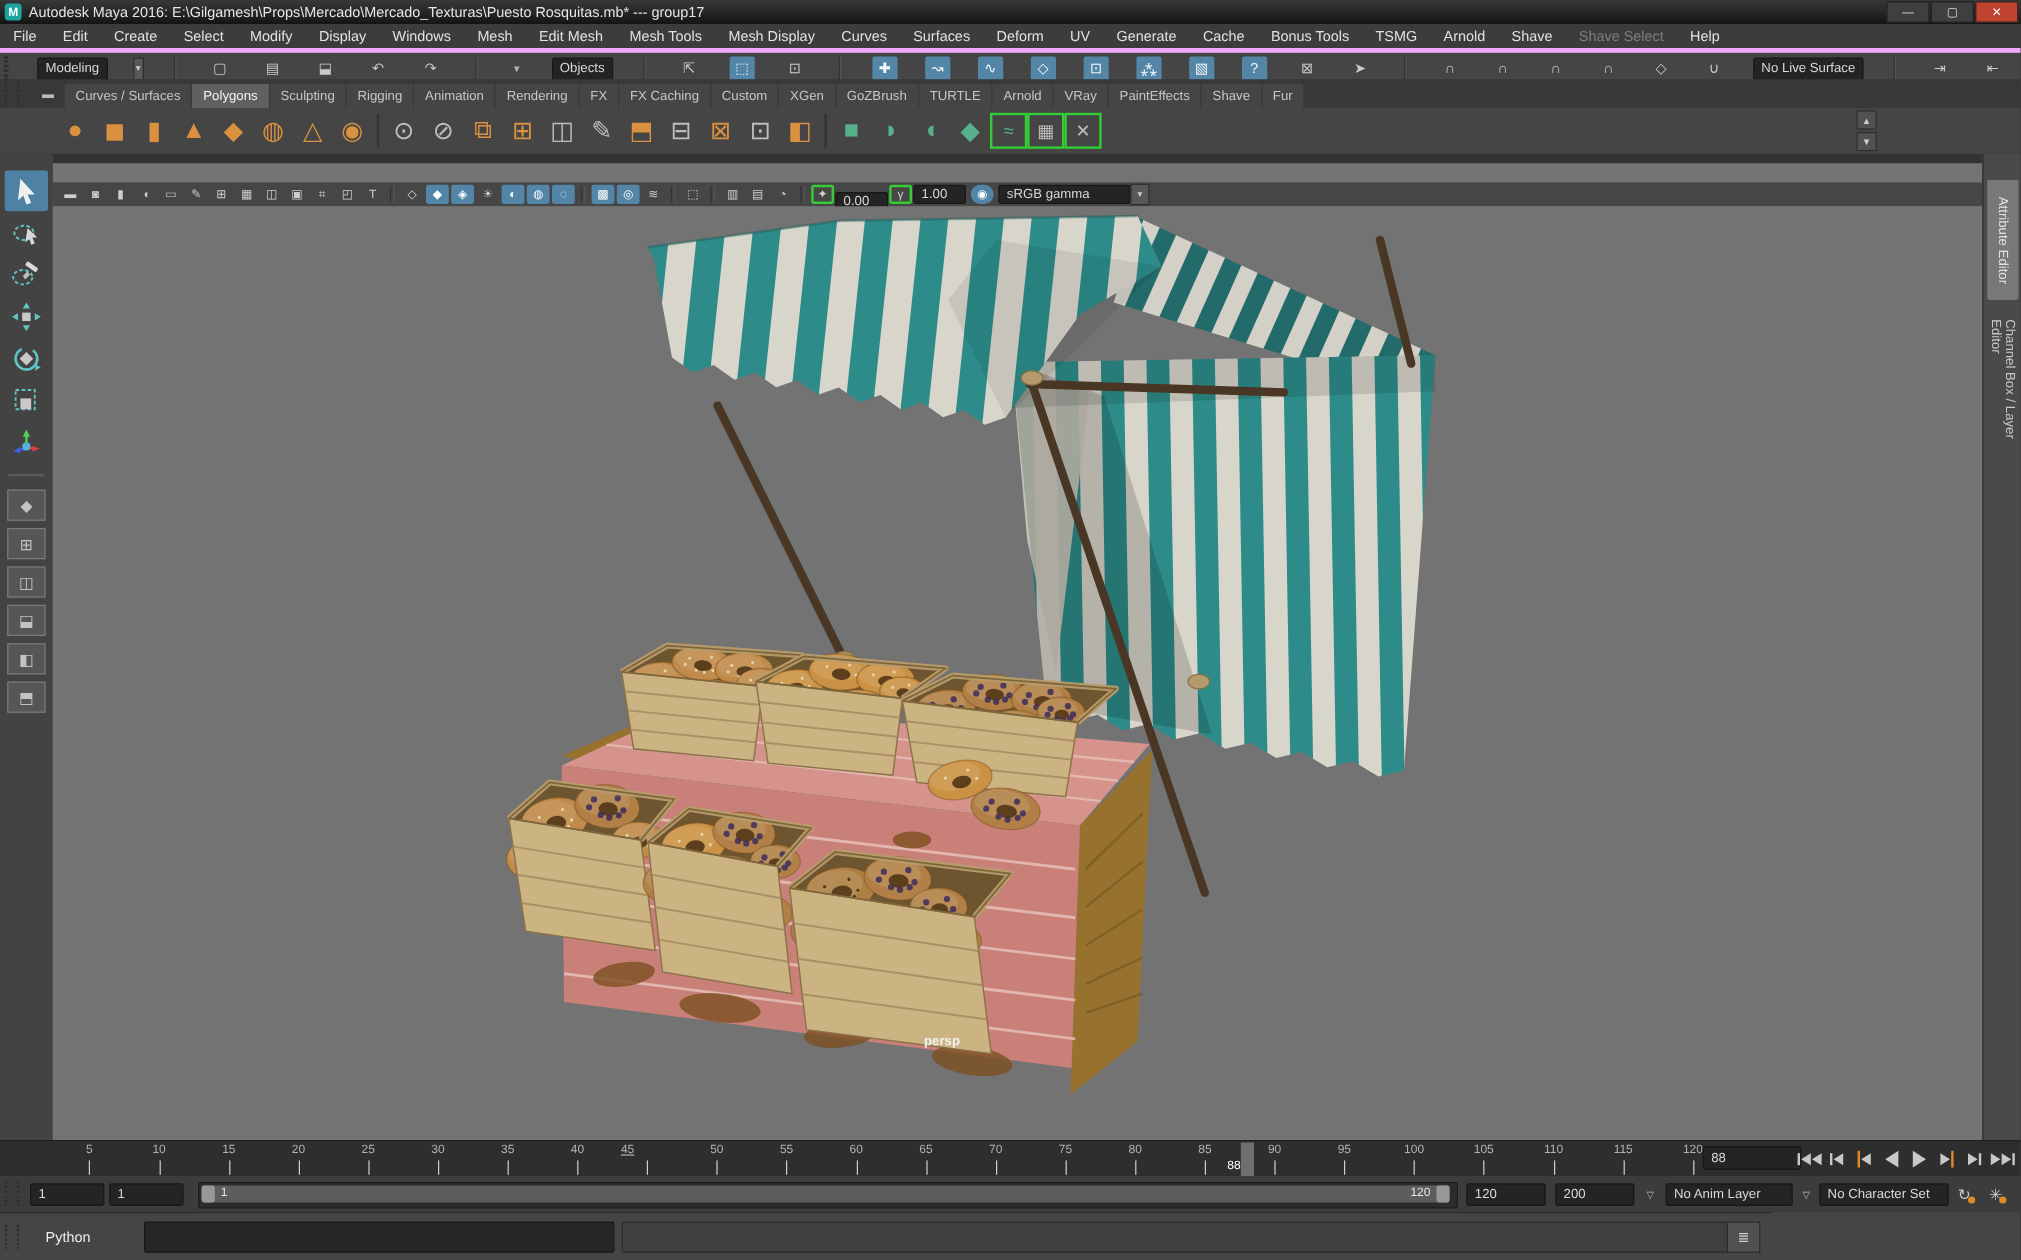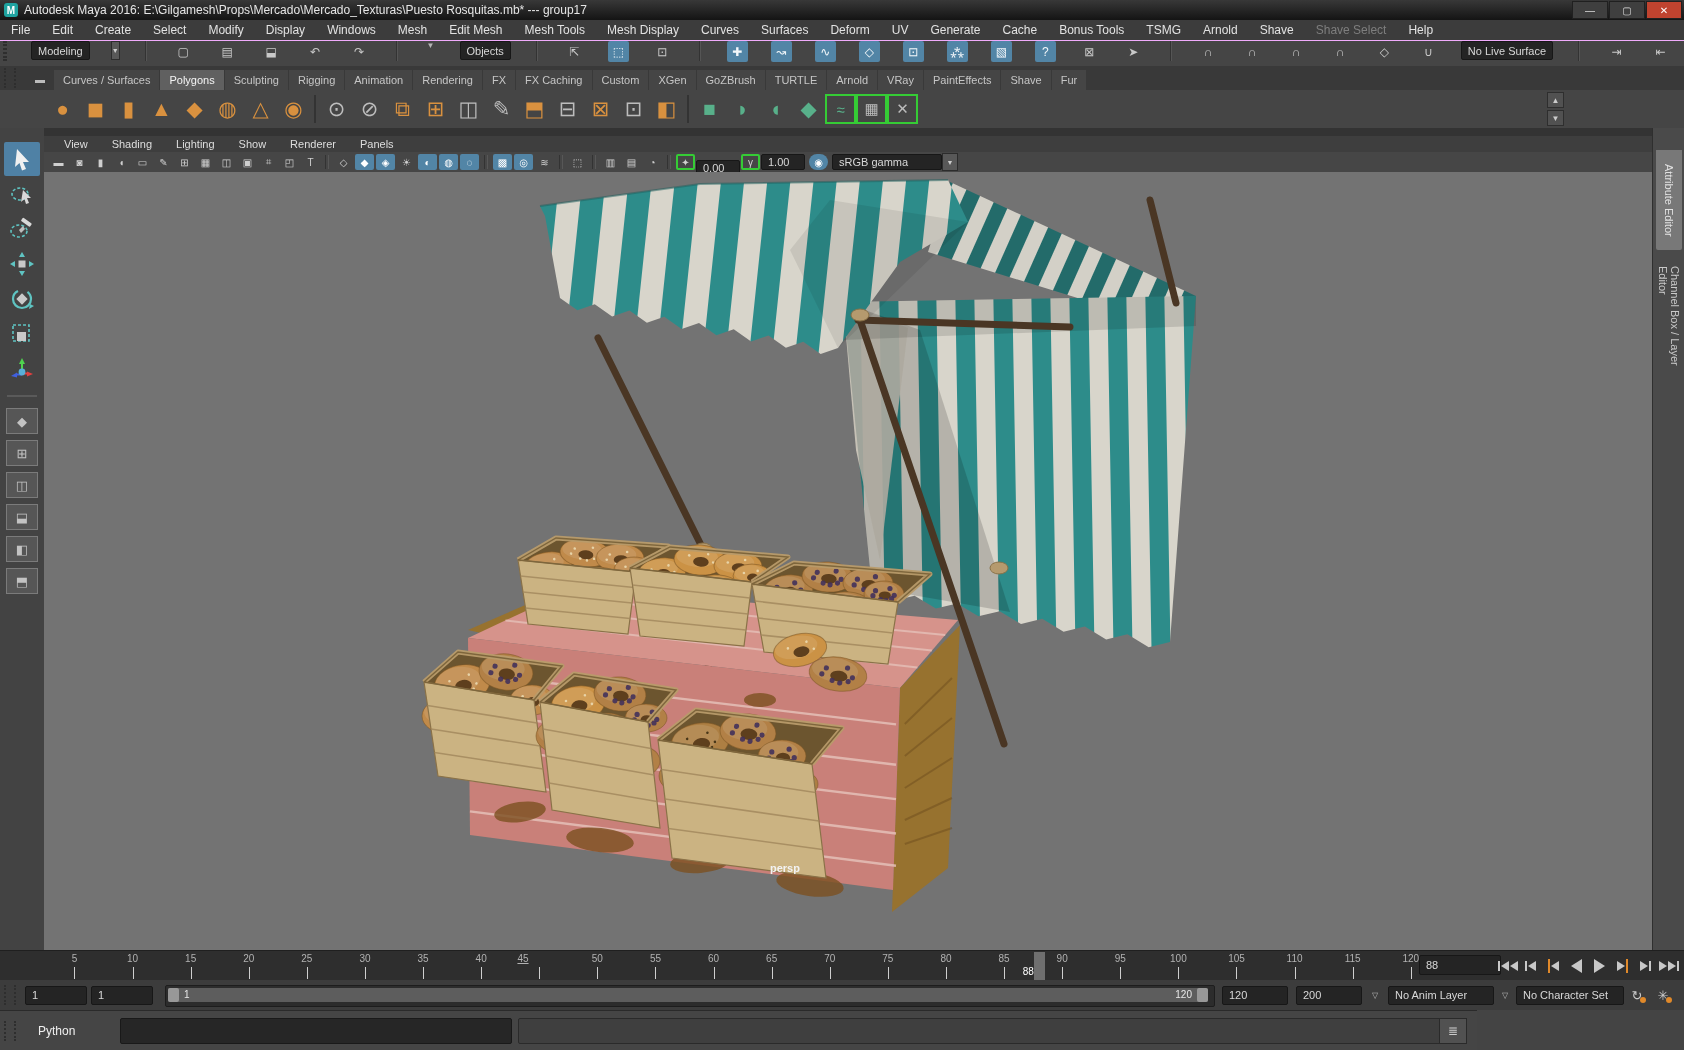--- a/index.html
+++ b/index.html
@@ -14,22 +14,22 @@
   .title-text{font-size:12px;color:#e6e6e6;white-space:nowrap;}
   .win-btns{position:absolute;right:2px;top:1px;display:flex;gap:1px;}
   .win-btn{width:34px;height:16px;background:#3f3f3f;border:1px solid #202020;color:#ddd;
            font-size:10px;display:flex;align-items:center;justify-content:center;}
   .win-btn.close{background:#c0432f;color:#fff;}
   
   .menubar{left:0;top:20px;width:1684px;height:20px;background:#3c3c3c;display:flex;align-items:center;padding-left:0;box-sizing:border-box;}
   .menu-item{font-size:12px;color:#e2e2e2;padding:1px 11px;white-space:nowrap;}
   .menu-item.disabled{color:#7e7e7e;}
   
-  .statusline{left:0;top:40px;width:1684px;height:26px;background:#454545;border-top:1px solid #f0abfc;
-              display:flex;gap:21px;}
+  .statusline{left:0;top:40px;width:1684px;height:26px;background:#454545;border-top:4px solid #f0abfc;
+              display:flex;align-items:center;gap:21px;}
   .grip{width:8px;height:20px;margin:0 3px;border-left:2px dotted #2e2e2e;border-right:2px dotted #2e2e2e;}
   .sep{width:2px;height:20px;margin:0 4px;border-left:1px solid #333;border-right:1px solid #555;}
   .field{background:#242424;border:1px solid #171717;border-radius:2px;color:#d8d8d8;font-size:11px;
          height:17px;display:flex;align-items:center;padding:0 6px;white-space:nowrap;}
   .drop-arrow{width:14px;height:17px;background:#585858;border:1px solid #2c2c2c;display:flex;align-items:center;
               justify-content:center;font-size:7px;color:#ccc;}
   .ic{width:21px;height:21px;border-radius:2px;display:flex;align-items:center;justify-content:center;
       font-size:12px;color:#c9c9c9;margin:0 1px;flex:none;}
   .ic.active{background:#5285a6;color:#f2f7fa;}
   .ic.greenbox{border:2px solid #35cc35;width:18px;height:17px;}
@@ -314,28 +314,20 @@
         <div class="lay">◆</div>
         <div class="lay">⊞</div>
         <div class="lay">◫</div>
         <div class="lay">⬓</div>
         <div class="lay">◧</div>
         <div class="lay">⬒</div>
       </div>
 
     <div class="abs viewport">
       <div class="abs vp-gap"></div>
-      <div class="abs vp-menu" id="vp-menu">
-          <div class="vp-menu-item">View</div>
-          <div class="vp-menu-item">Shading</div>
-          <div class="vp-menu-item">Lighting</div>
-          <div class="vp-menu-item">Show</div>
-          <div class="vp-menu-item">Renderer</div>
-          <div class="vp-menu-item">Panels</div>
-        </div>
       <div class="abs vp-toolbar" id="vp-toolbar">
           <div class="vpic">▬</div>
           <div class="vpic">◙</div>
           <div class="vpic">▮</div>
           <div class="vpic">◖</div>
           <div class="vpic">▭</div>
           <div class="vpic">✎</div>
           <div class="vpic">⊞</div>
           <div class="vpic">▦</div>
           <div class="vpic">◫</div>

